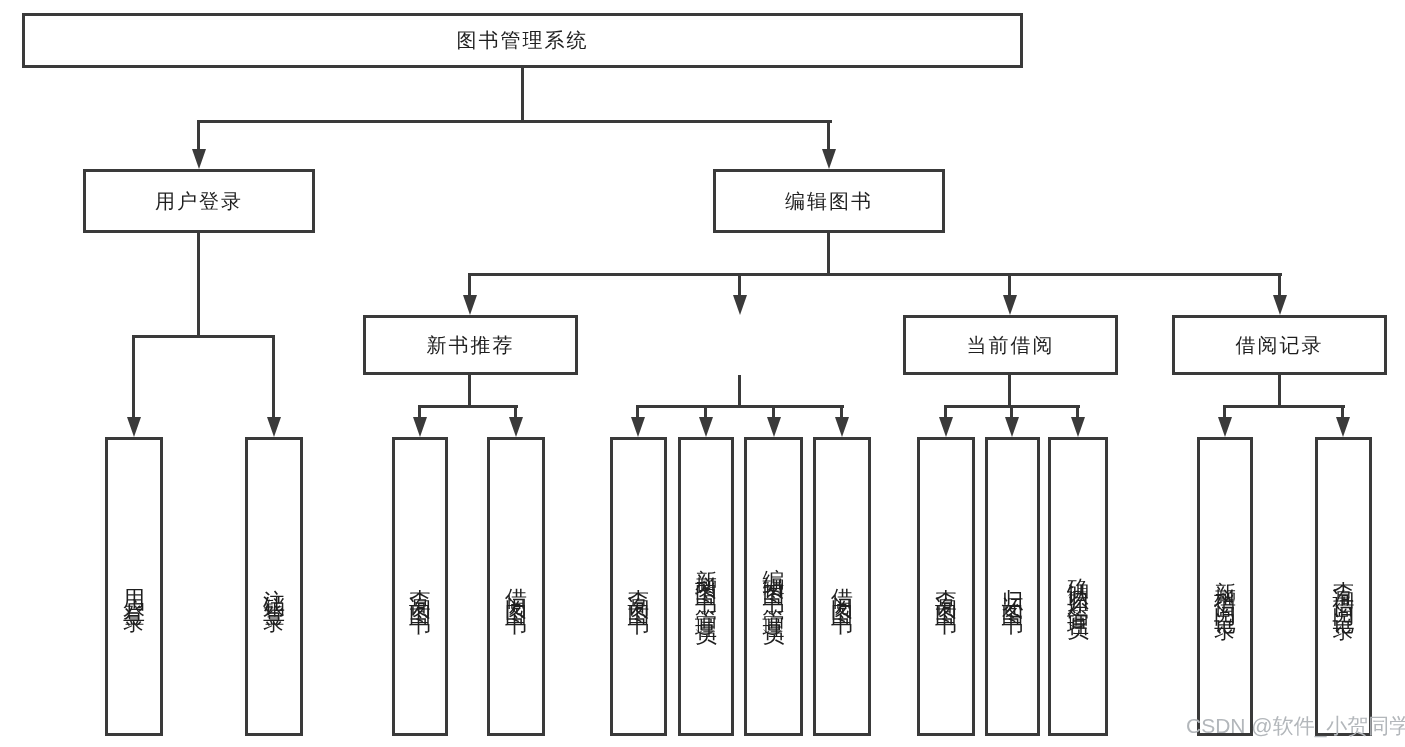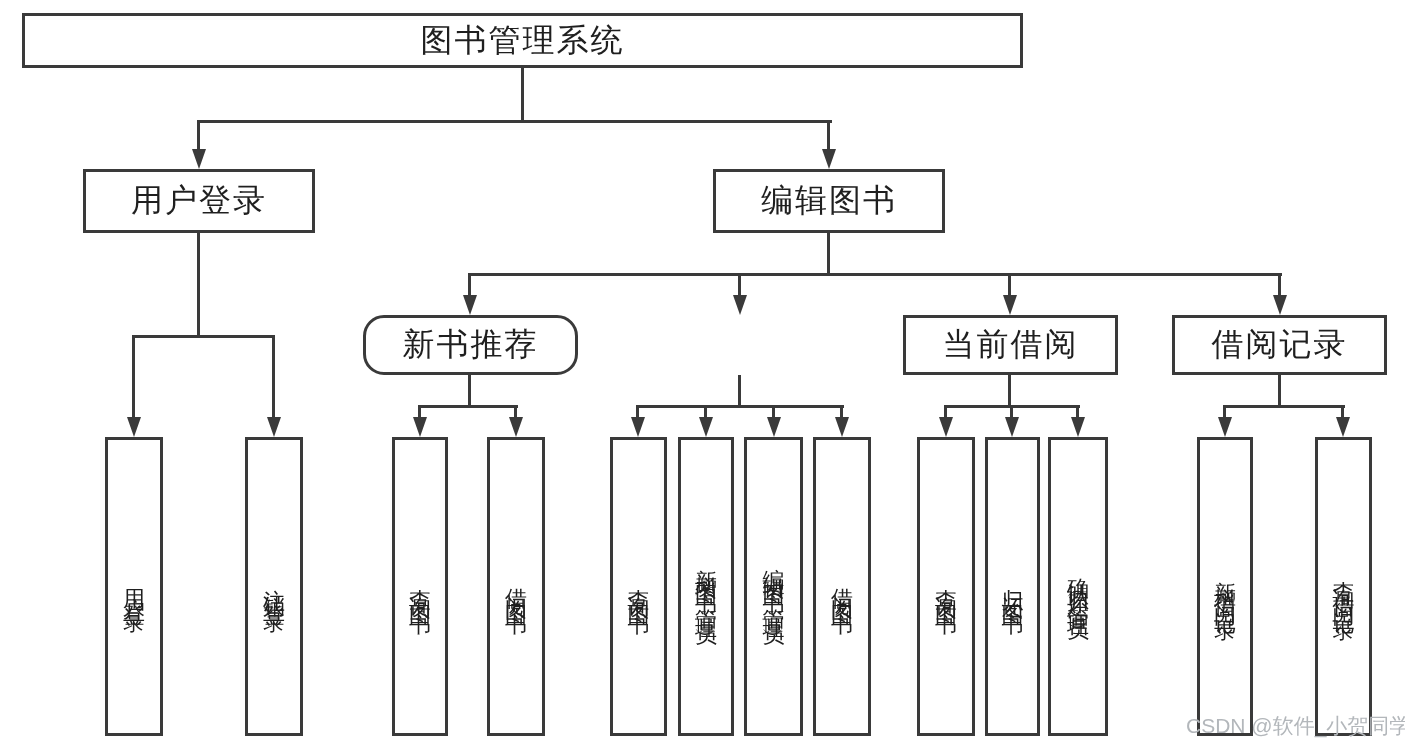--- a/index.html
+++ b/index.html
@@ -15,21 +15,21 @@
     position: absolute;
     box-sizing: border-box;
     border: 3px solid #3a3a3a;
     background: #ffffff;
     display: flex;
     align-items: center;
     justify-content: center;
     color: #1f1f1f;
   }
   .hlabel {
-    font-size: 32px;
+    font-size: 20px;
     letter-spacing: 2px;
     white-space: nowrap;
   }
   .leaf-box { top: 437px; height: 299px; }
   .vlabel {
     writing-mode: vertical-rl;
     text-orientation: mixed;
     font-size: 22px;
     letter-spacing: 8px;
     line-height: 1;
@@ -97,21 +97,21 @@
     <div class="line" style="left:468px; top:273px; width:3px; height:22px;"></div>
     <div class="arrow" style="left:463px; top:295px;"></div>
     <div class="line" style="left:738px; top:273px; width:3px; height:22px;"></div>
     <div class="arrow" style="left:733px; top:295px;"></div>
     <div class="line" style="left:1008px; top:273px; width:3px; height:22px;"></div>
     <div class="arrow" style="left:1003px; top:295px;"></div>
     <div class="line" style="left:1278px; top:273px; width:3px; height:22px;"></div>
     <div class="arrow" style="left:1273px; top:295px;"></div>
   </div>
 
-  <div class="box" style="left:363px; top:315px; width:215px; height:60px;border-radius:21px;">
+  <div class="box" style="left:363px; top:315px; width:215px; height:60px;">
     <span class="hlabel">新书推荐</span>
   </div>
   <div class="box" style="left:903px; top:315px; width:215px; height:60px;">
     <span class="hlabel">当前借阅</span>
   </div>
   <div class="box" style="left:1172px; top:315px; width:215px; height:60px;">
     <span class="hlabel">借阅记录</span>
   </div>
 
   <div>

